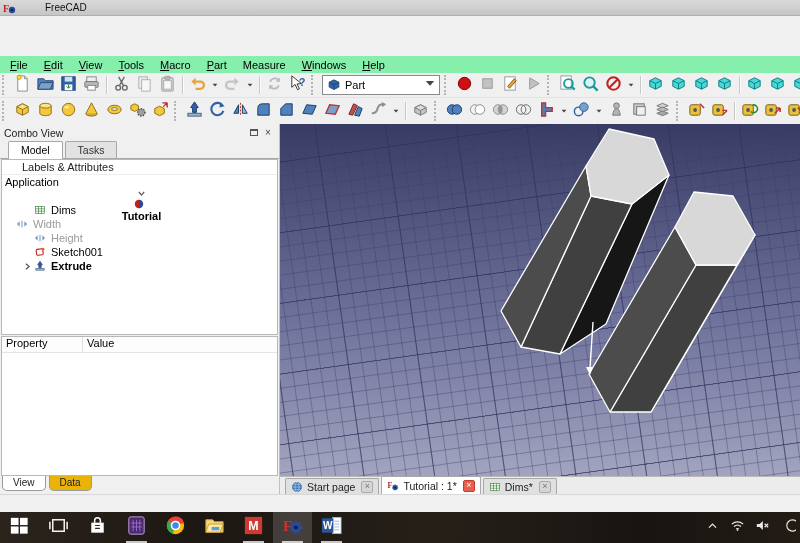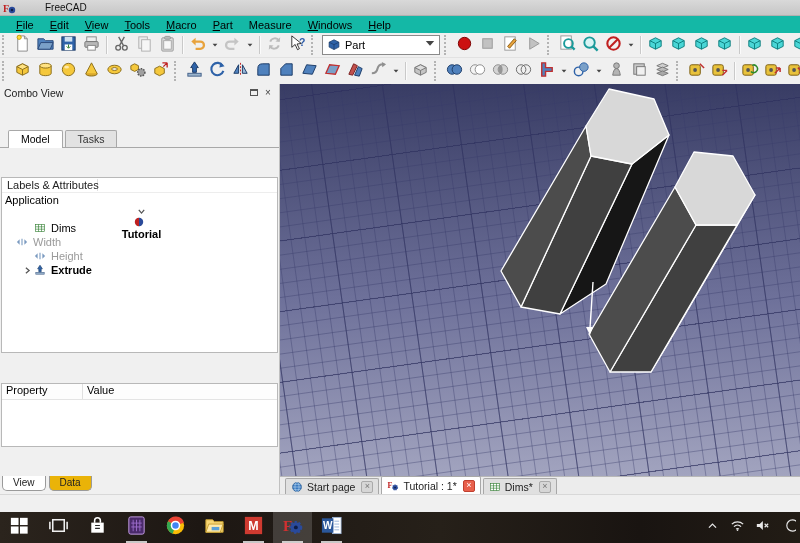--- a/index.html
+++ b/index.html
@@ -7,22 +7,22 @@
     font-family:"Liberation Sans", sans-serif; background:#f0f0f0; }
   #app { position:relative; width:800px; height:543px; display:flex; flex-direction:column; }
 
   
   .titlebar { height:16px; background:linear-gradient(#d9d9d9,#c6c6c6); display:flex;
     align-items:center; padding:0 3px; border-bottom:1px solid #b0b0b0; flex:0 0 16px;}
   .titlebar .app-icon { width:13px; height:13px; margin-right:4px; }
   .titlebar .title-text { font-size:10px; color:#111;margin-left:25px; }
 
   
-  .menubar { height:17px; background:#14b8a6; display:flex; align-items:center;
-    padding-left:8px; flex:0 0 17px; }
+  .menubar { height:17px; background:#86efac; display:flex; align-items:center;
+    padding-left:2px; flex:0 0 17px;margin-top:40px; }
   .menu-item { font-size:11px; color:#000; padding:1px 8px; cursor:default; }
   .menu-item u { text-decoration:underline; }
 
   
   .tbrow { background:#f0f0f0; display:flex; align-items:center; overflow:hidden; }
   #toolbar-row1 { height:25px; flex:0 0 25px; border-bottom:1px solid #e2e2e2; }
   #toolbar-row2 { height:26px; flex:0 0 26px; }
   .tb-btn { width:23px; height:23px; display:flex; align-items:center; justify-content:center;
     flex:0 0 23px; }
   .tb-btn svg { width:19px; height:19px; }
@@ -34,38 +34,38 @@
   .tb-grip { width:7px; height:20px; flex:0 0 7px; border-left:2px dotted #b4b4b4; margin:0 2px; }
   .wb-combo { width:118px; height:20px; background:#fff; border:1px solid #8a8a8a;
     display:flex; align-items:center; padding:0 2px 0 4px; flex:0 0 118px; margin:0 2px; }
   .wb-combo svg { width:14px; height:14px; margin-right:4px; }
   .wb-combo .wb-value { font-size:11px; flex:1; }
   .wb-combo .wb-caret { width:14px; text-align:center; }
 
   
   .main { flex:1 1 auto; display:flex; min-height:0; }
   .combo-panel { width:280px; flex:0 0 280px; background:#f0f0f0; display:flex;
-    flex-direction:column; border-right:1px solid #c0c0c0;gap:29px; }
+    flex-direction:column; border-right:1px solid #c0c0c0; }
   .panel-title { height:17px; flex:0 0 17px; display:flex; align-items:center;
     padding:0 4px; font-size:10.5px; color:#222; }
   .panel-title .pt-label { flex:1; }
   .pt-btn { width:14px; height:12px; display:flex; align-items:center; justify-content:center;
     font-size:10px; color:#444; }
   .float-glyph { width:8px; height:7px; border:1px solid #555; border-top:2px solid #555; }
 
   .panel-tabs { height:18px; flex:0 0 18px; display:flex; align-items:flex-end;
     padding-left:8px; border-bottom:1px solid #a8a8a8; }
   .ptab { font-size:10.5px; padding:2px 12px; border:1px solid #a8a8a8; border-bottom:none;
     background:#e2e2e2; margin-right:2px; border-radius:2px 2px 0 0; color:#333; }
   .ptab.active { background:#fff; position:relative; top:1px; padding-bottom:3px; color:#000; }
 
   .tree-wrap { height:176px; flex:0 0 176px; background:#fff; border:1px solid #b8b8b8;
     margin:0 1px; overflow:hidden; font-size:11px; }
   .tree-header { height:15px; display:flex; align-items:center; border-bottom:1px solid #ededed; }
-  .tree-header span { padding-left:5px; width:96px; border-right:1px solid #e0e0e0;
+  .tree-header span { padding-left:20px; width:96px; border-right:1px solid #e0e0e0;
     color:#222; white-space:nowrap; }
   .tree-root { height:14px; display:flex; align-items:center; padding-left:3px; color:#000; }
   .tree-row { height:14px; display:flex; align-items:center; color:#000; white-space:nowrap; }
   .tree-row.bold { font-weight:bold; }
   .tree-row.muted { color:#9a9a9a; }
   .tree-row .expander { width:14px; display:flex; align-items:center; justify-content:center; }
   .tree-row .spacer { width:14px; }
   .tree-row .t-icon { width:14px; height:12px; margin-right:3px; display:flex; align-items:center; }
   .tree-row .t-icon svg { width:12px; height:12px; }
 
@@ -618,20 +618,30 @@
               <span class="spacer"></span>
               <span class="t-icon">
                 <svg viewBox="0 0 20 20">
                   <path d="M1.5 10 L6 5.5 V14.5 Z" fill="#7a9ac0"></path>
                   <path d="M18.5 10 L14 5.5 V14.5 Z" fill="#7a9ac0"></path>
                   <line x1="10" y1="4.5" x2="10" y2="15.5" stroke="#7a9ac0" stroke-width="1.8"></line>
                 </svg>
               </span>
               <span class="">Height</span>
             </span>
+            <span class="tree-row" style="padding-left: 18px;">
+              <span class="spacer"></span>
+              <span class="t-icon">
+                <svg viewBox="0 0 20 20">
+                  <rect x="4" y="5" width="11" height="10" rx="2" transform="rotate(-8 10 10)" fill="#fff" stroke="#c02020" stroke-width="1.8"></rect>
+                  <circle cx="15" cy="5.5" r="2.4" fill="#e86030"></circle>
+                </svg>
+              </span>
+              <span class="">Sketch001</span>
+            </span>
             <span class="tree-row bold" style="padding-left: 18px;">
               <span class="expander">
                 <svg viewBox="0 0 10 10" width="9" height="9">
                   <path d="M3.2 2 L6.8 5 L3.2 8" fill="none" stroke="#555" stroke-width="1.4"></path>
                 </svg>
               </span>
               <span class="t-icon">
                 <svg viewBox="0 0 20 20">
                   <rect x="3" y="14" width="14" height="3" fill="#9ab4cc" stroke="#44618a"></rect>
                   <path d="M10 2 L14 8 H12 V13 H8 V8 H6 Z" fill="#2e62a8" stroke="#1a3a66"></path>

